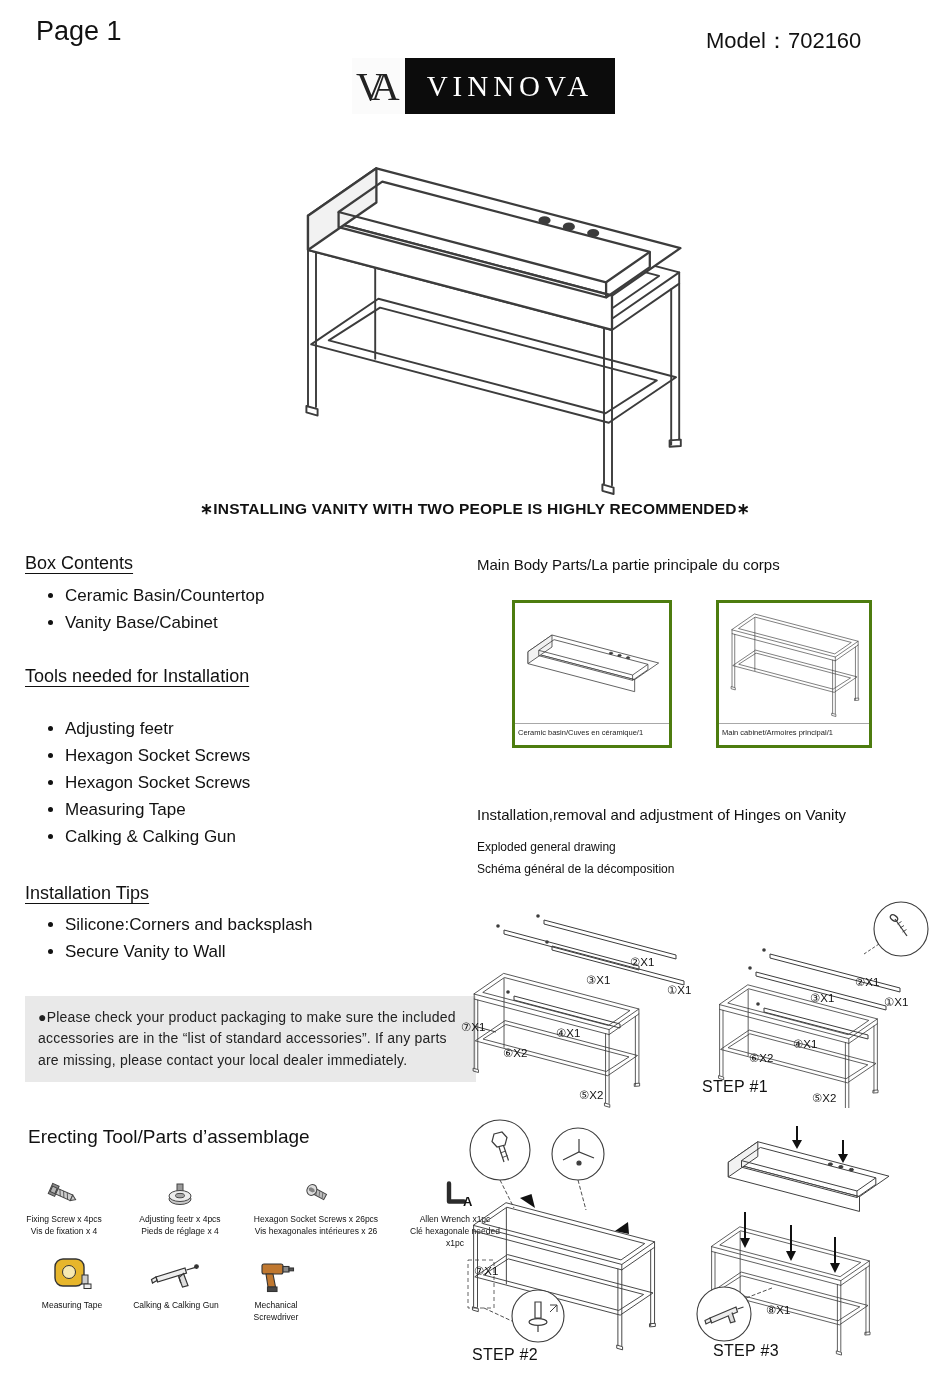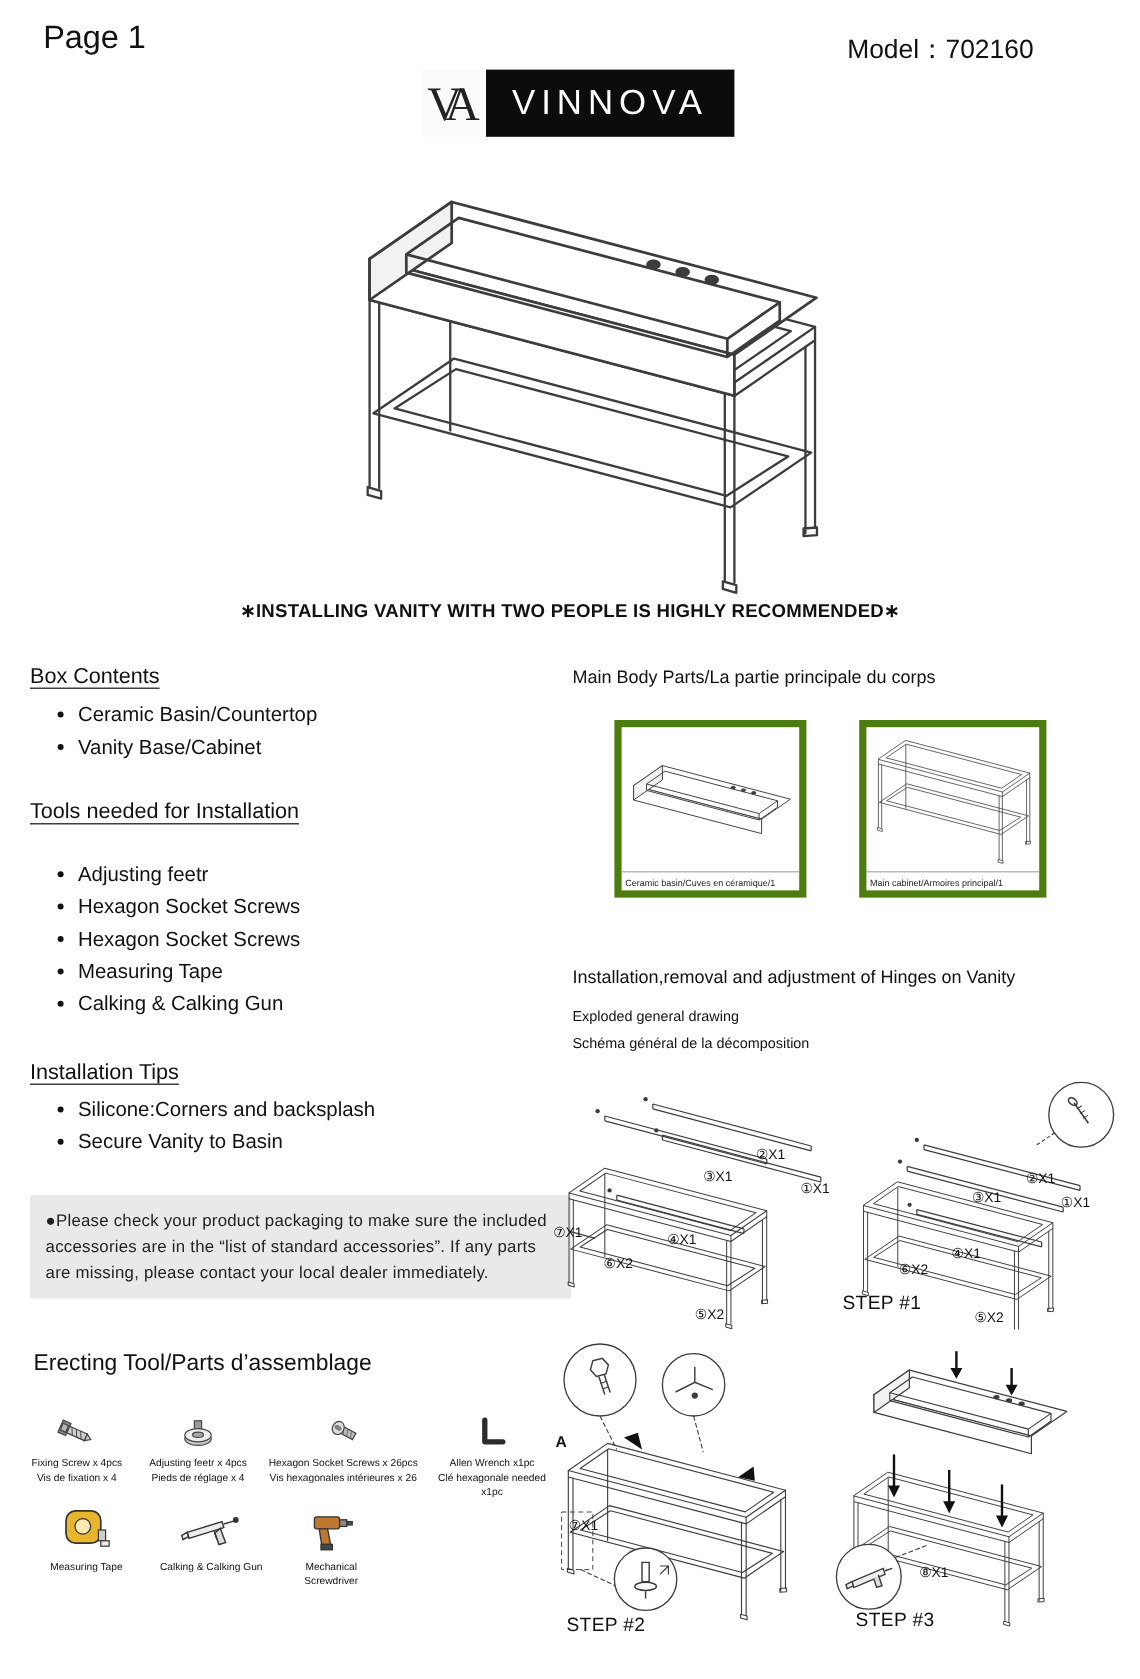--- a/index.html
+++ b/index.html
@@ -13,21 +13,21 @@
   .page-label  { left:36px;  top:16px;  font-size:27px; }
   .model-label { left:706px; top:26px;  font-size:22px; }
 
   .logo { left:352px; top:58px; display:flex; align-items:stretch; height:56px; }
   .monogram {
     display:flex; align-items:center; justify-content:center;
     font-family:"Liberation Serif", serif; font-size:40px; color:#222;
     letter-spacing:-9px; padding:0 14px 0 4px; background:#fbfbfb;
   }
   .brandbox {
-    background:#0c0c0c; color:#fff; font-family:Liberation Sans, sans-serif;
+    background:#0c0c0c; color:#fff; font-family:Liberation Serif, serif;
     font-size:29px; letter-spacing:5px; display:flex; align-items:center;
     padding:0 22px;
   }
 
   .hero { left:262px; top:146px; }
 
   .notice { left:0; top:500px; width:950px; text-align:center; font-weight:bold; font-size:15.5px; letter-spacing:0.2px; }
 
   .sec-title { font-size:18px; text-decoration:underline; text-underline-offset:4px; }
   .plain-title { font-size:19px; }
@@ -40,21 +40,21 @@
   }
 
   .tool-row { display:flex; align-items:flex-start; }
   .tool-col { text-align:center; }
   .tool-icon { height:38px; display:flex; align-items:center; justify-content:center; }
   .tool-label { font-size:8.5px; line-height:1.4; color:#111; }
 
   .rc-title   { font-size:15px; }
   .rc-sub     { font-size:12px; }
 
-  .part-box { position:absolute; border:6px solid #4d7c0f; background:#fff; width:160px; height:148px; }
+  .part-box { position:absolute; border:3px solid #4d7c0f; background:#fff; width:160px; height:148px; }
   .part-img { height:120px; display:flex; align-items:center; justify-content:center; }
   .part-caption { border-top:1px solid #a8a8a8; font-size:7.5px; padding:4px 3px 0 3px; color:#222; }
 
   .diagram { position:absolute; }
   .callout { position:absolute; font-size:11.5px; white-space:nowrap; color:#111; }
   .marker-a { position:absolute; font-size:13px; font-weight:bold; color:#111; }
   .step-label { position:absolute; font-weight:normal; font-size:16px; letter-spacing:0.3px;text-align:right; }
 </style>
 </head>
 <body>
@@ -115,28 +115,28 @@
     <li>Adjusting feetr</li>
     <li>Hexagon Socket Screws</li>
     <li>Hexagon Socket Screws</li>
     <li>Measuring Tape</li>
     <li>Calking &amp; Calking Gun</li>
   </ul>
 
   <div class="abs sec-title" style="left:25px; top:883px;">Installation Tips</div>
   <ul class="abs blist" style="left:25px; top:911px;">
     <li>Silicone:Corners and backsplash</li>
-    <li>Secure Vanity to Basin</li>
+    <li>Secure Vanity to Wall</li>
   </ul>
 
   <div class="abs note-box">●Please check your product packaging to make sure the included accessories are in the “list of standard accessories”. If any parts are missing, please contact your local dealer immediately.</div>
 
   <div class="abs plain-title" style="left:28px; top:1126px;">Erecting Tool/Parts d’assemblage</div>
 
-  <div class="abs tool-row" style="left:18px; top:1176px; gap:6px;justify-content:flex-end;">
+  <div class="abs tool-row" style="left:18px; top:1176px; gap:21px;justify-content:flex-end;">
     <div class="tool-col" style="width:92px;">
       <div class="tool-icon">
         <svg width="36" height="30" viewBox="0 0 36 30">
           <g transform="rotate(24 18 15)" stroke="#444" stroke-width="1">
             <rect x="3" y="9" width="7" height="11" fill="#8a8a8a"></rect>
             <rect x="4" y="11.5" width="5" height="6" fill="#b5b5b5"></rect>
             <rect x="10" y="11.5" width="16" height="6" fill="#cdcdcd"></rect>
             <path d="M12,11.5 l3,6 M16,11.5 l3,6 M20,11.5 l3,6" fill="none" stroke-width="0.8"></path>
             <path d="M26,11.5 l4.5,3 -4.5,3 z" fill="#cdcdcd"></path>
           </g>

